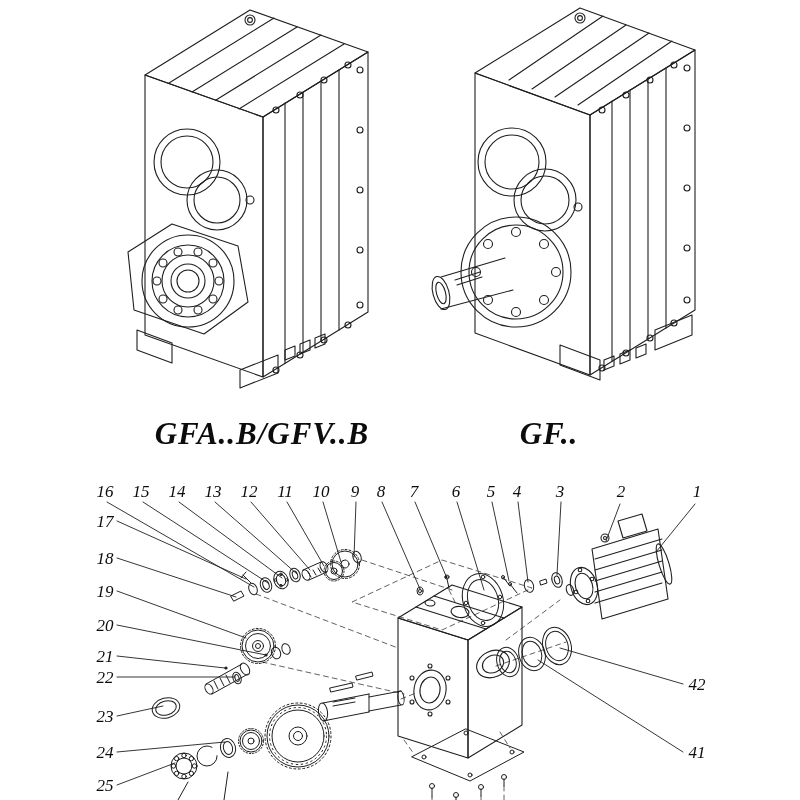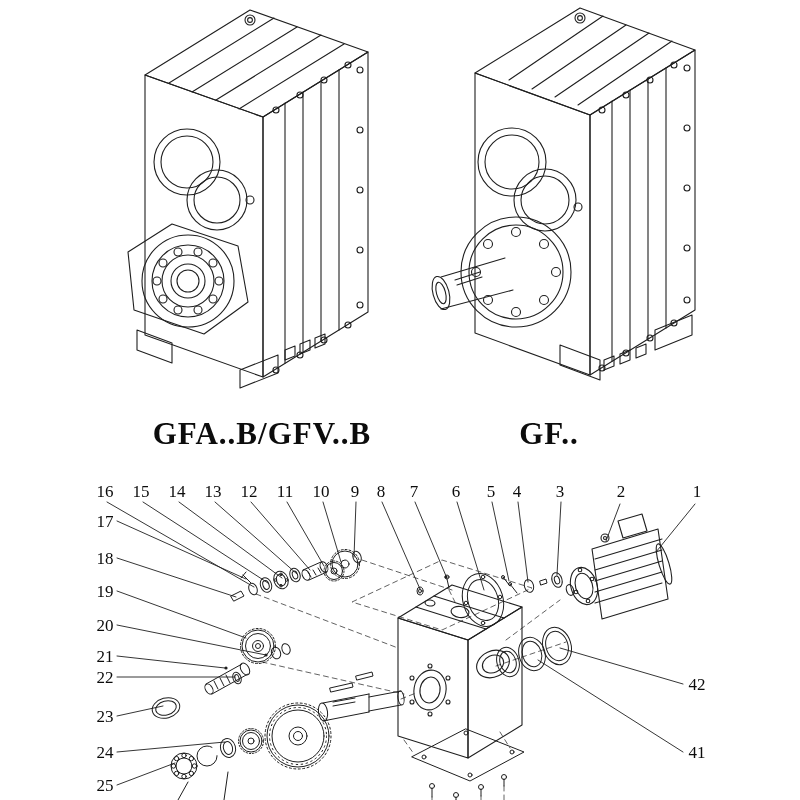--- a/index.html
+++ b/index.html
@@ -1,17 +1,17 @@
 <!DOCTYPE html>
 <html><head>
 <meta charset="utf-8">
 <style>
   html,body{margin:0;padding:0;background:#fff;}
   .page{position:relative;width:800px;height:800px;background:#ffffff;overflow:hidden;
-        font-family:"Liberation Serif",serif;}
+        font-family:"Liberation Serif",serif;font-style:italic;}
   svg{display:block;}
   svg text{stroke:none;fill:#0c0c0c;}
   text.title{font-family:"Liberation Serif",serif;font-size:31px;font-weight:bold;letter-spacing:1px;}
   text.co{font-family:"Liberation Serif",serif;font-size:17px;}
 </style>
 </head>
 <body>
 
 <div class="page">
 <svg width="800" height="800" viewBox="0 0 800 800">

